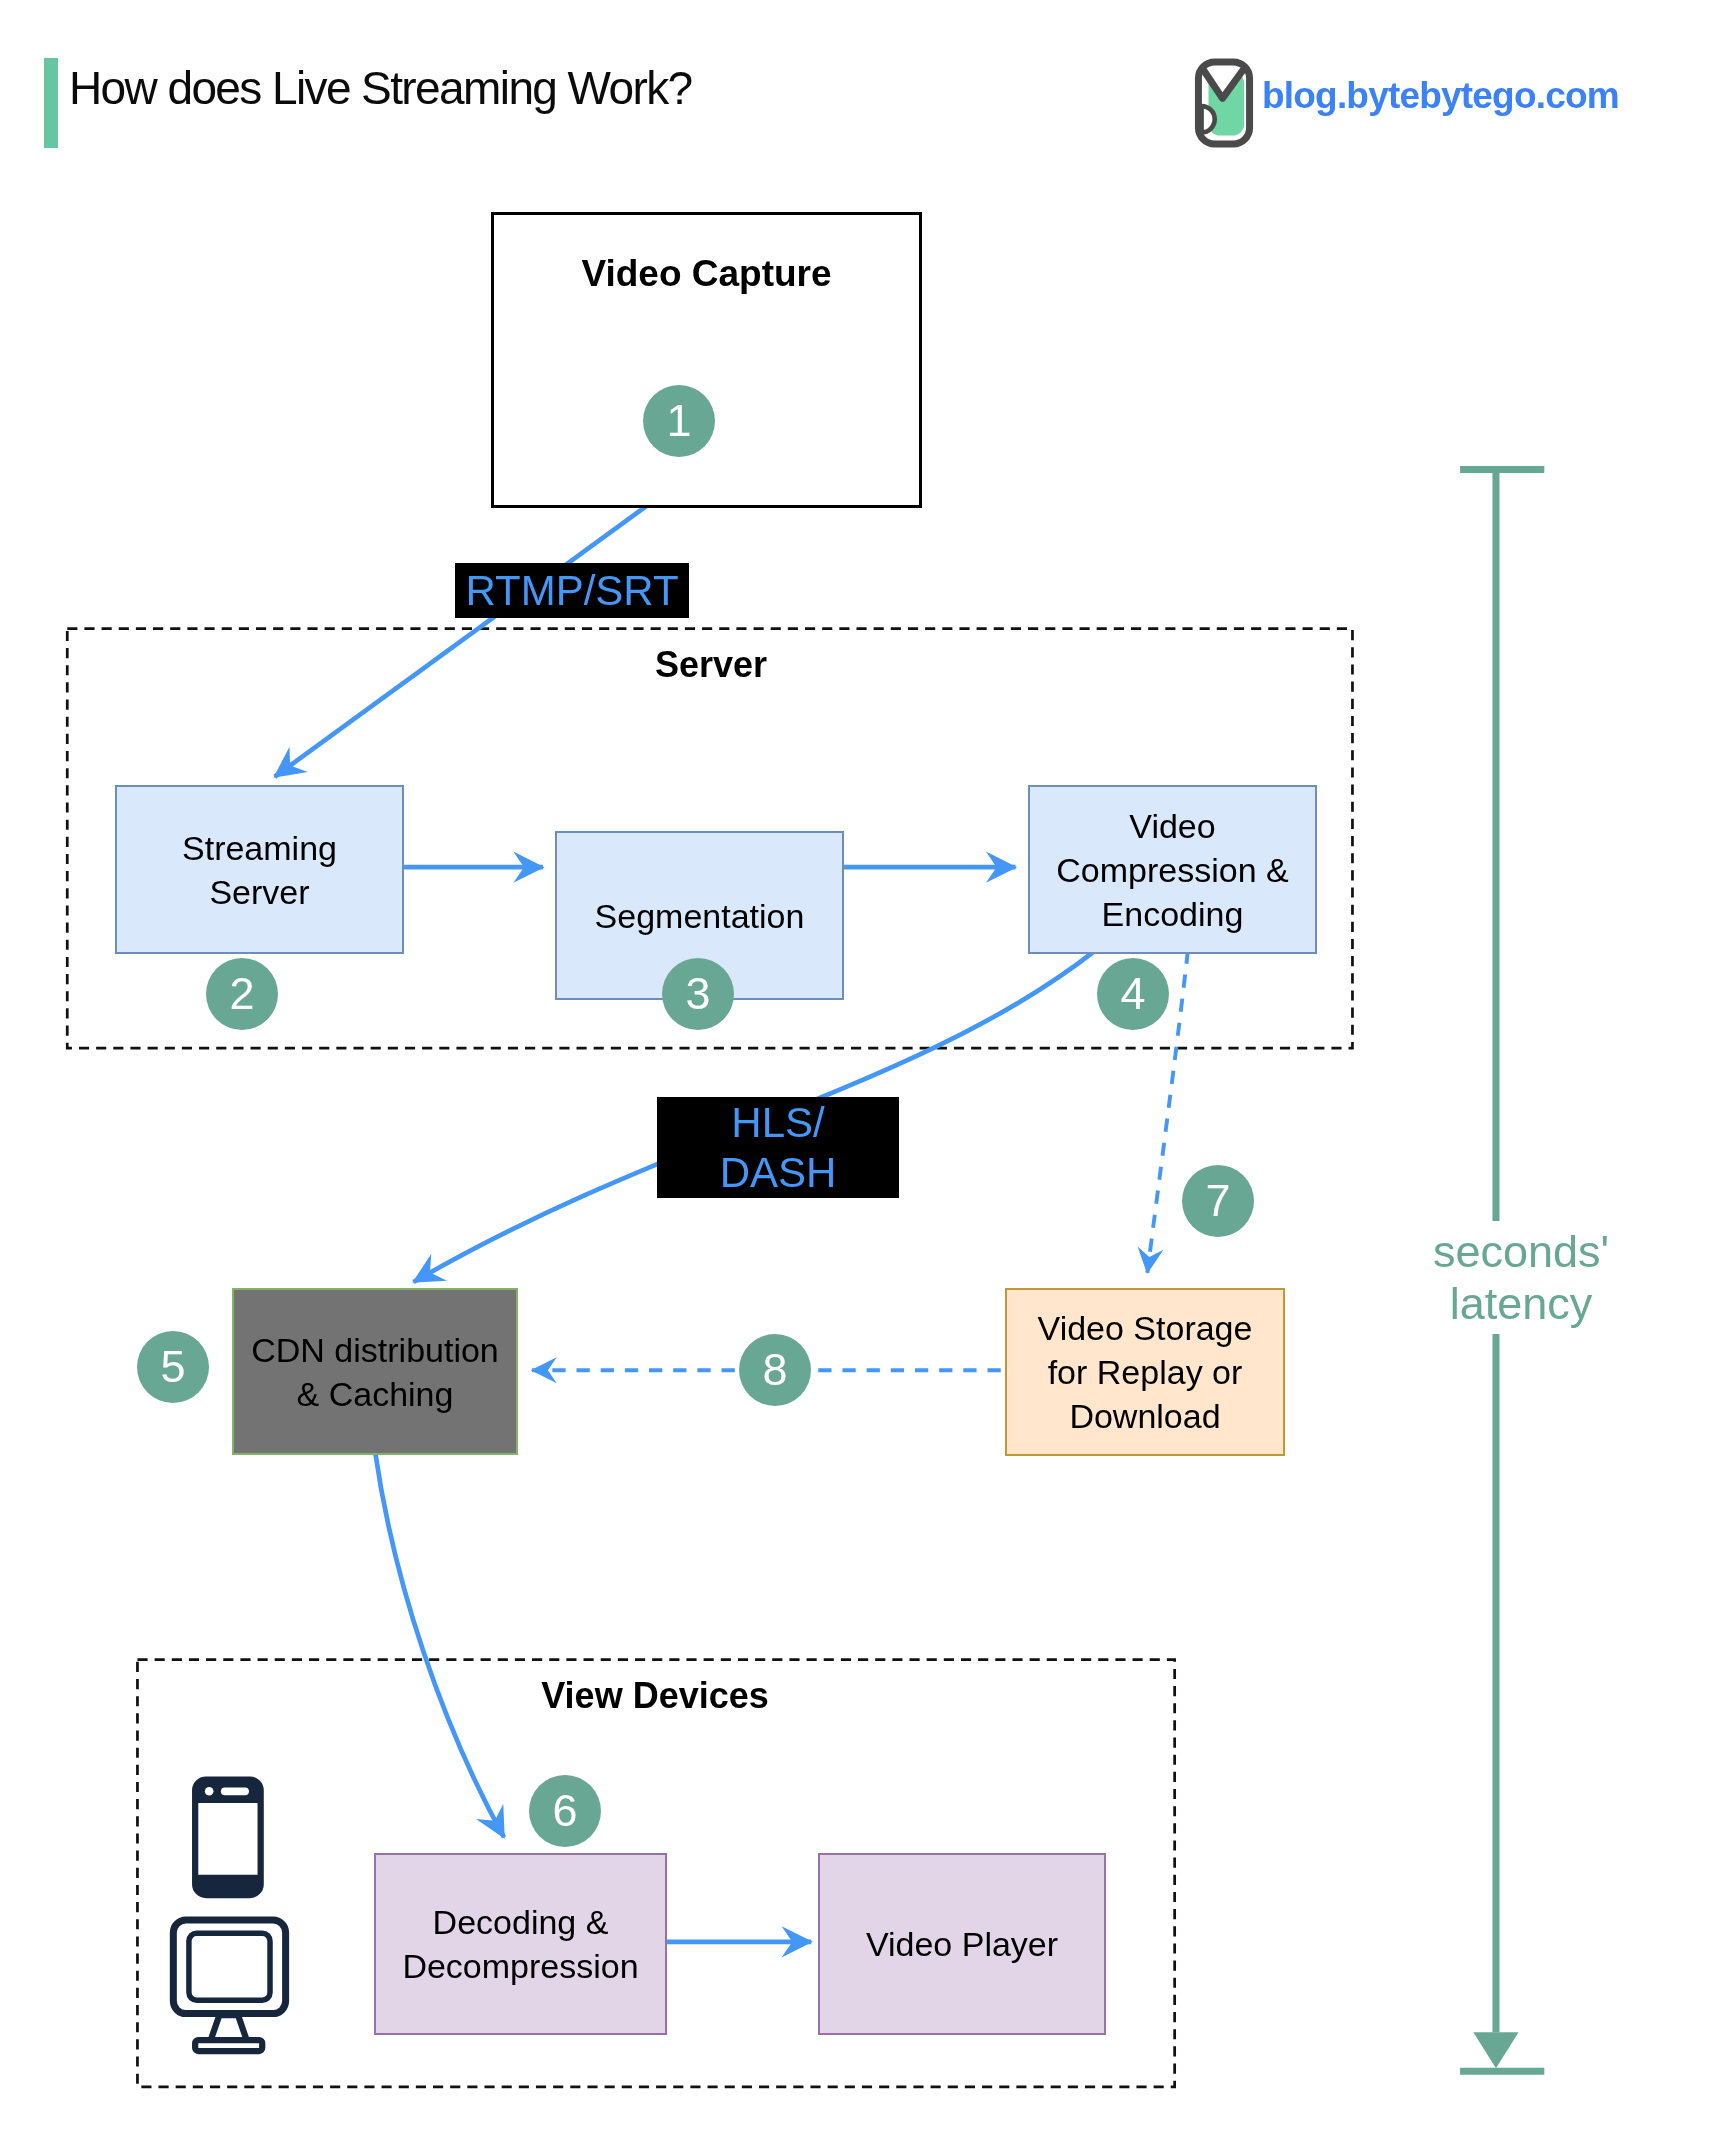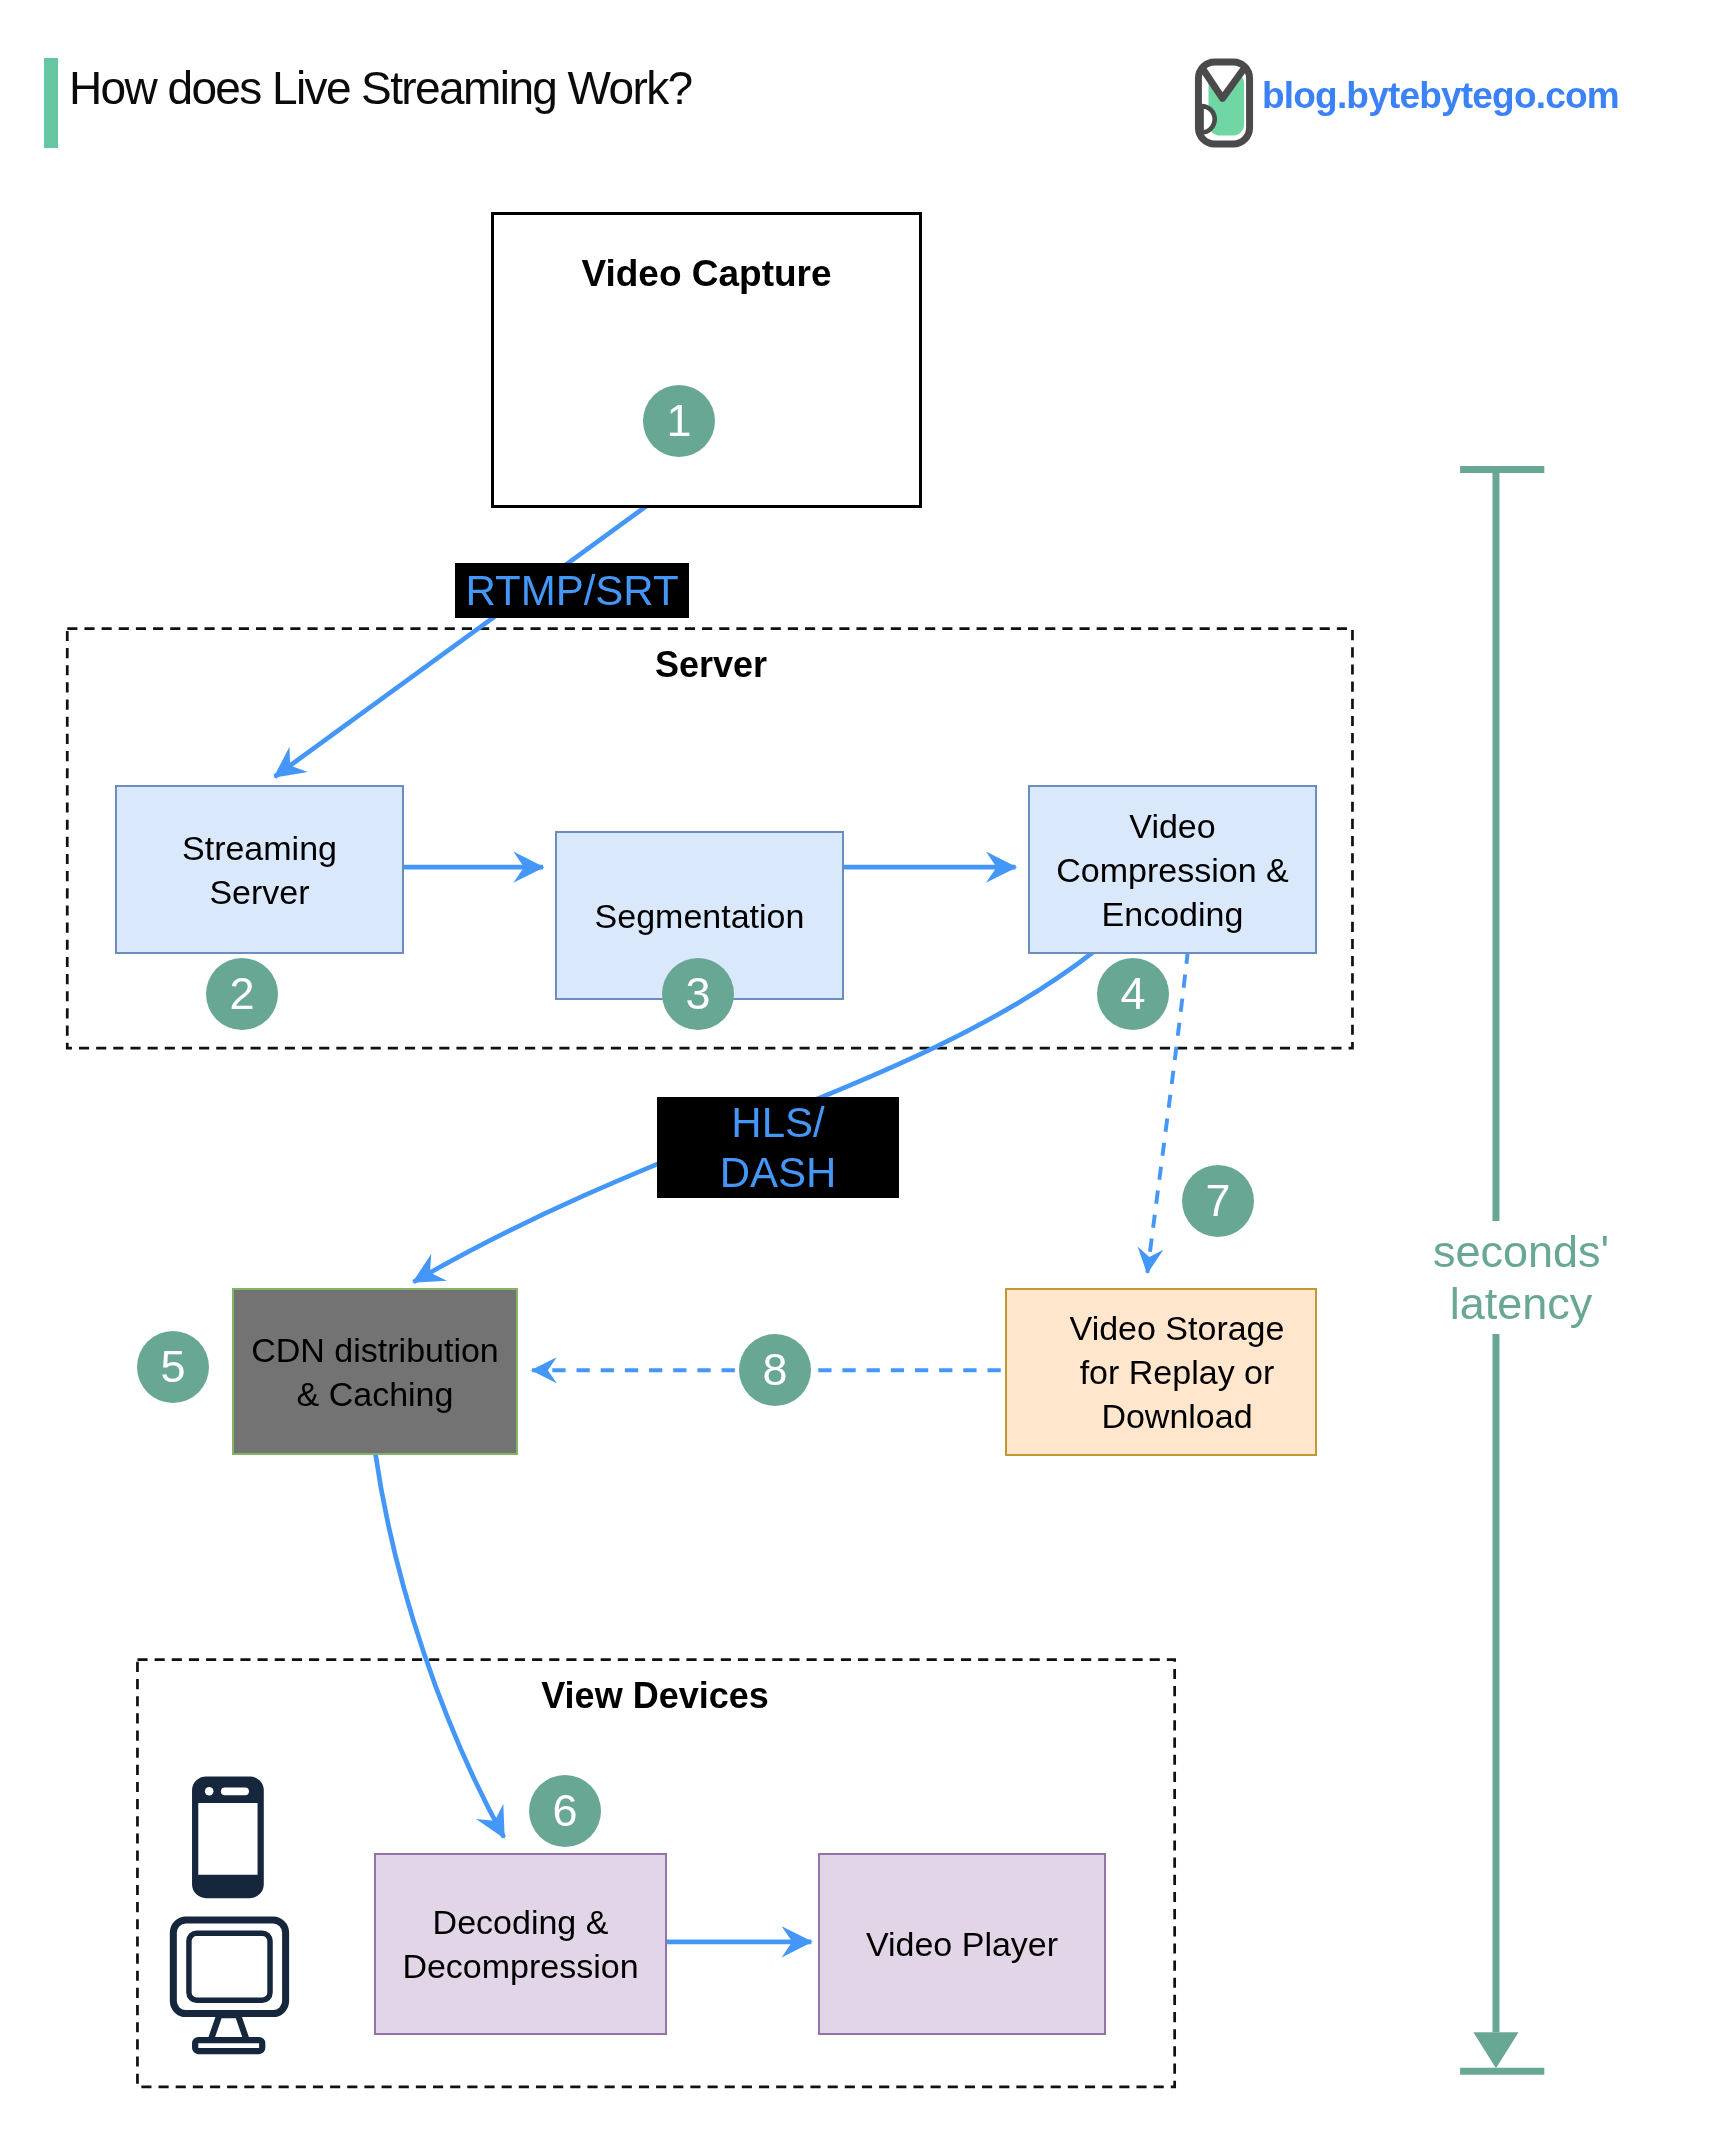--- a/index.html
+++ b/index.html
@@ -4,21 +4,21 @@
 <style>
   html,body{margin:0;padding:0;background:#ffffff;}
   .canvas{position:relative;width:1734px;height:2129px;background:#ffffff;overflow:hidden;
           font-family:"Liberation Sans", sans-serif;}
   .abs{position:absolute;}
   .layer{position:absolute;left:0;top:0;z-index:1;}
   .node{position:absolute;display:flex;align-items:center;justify-content:center;text-align:center;
         white-space:pre-line;font-size:34px;line-height:44px;color:#000;z-index:2;}
   .node-blue{background:#DAE8FC;border:2.3px solid #6C8EBF;}
   .node-green{background:#737373;border:2.3px solid #82B366;}
-  .node-orange{background:#FFE6CC;border:2.3px solid #C39732;padding-left:32px;}
+  .node-orange{background:#FFE6CC;border:2.3px solid #C39732;}
   .node-purple{background:#E1D5E7;border:2.3px solid #9673A6;}
   .plain-box{background:#fff;border:3.1px solid #000;}
   .group-title{position:absolute;font-weight:bold;font-size:36px;color:#000;text-align:center;z-index:2;}
   .box-title{position:absolute;left:0;right:0;top:17px;font-weight:bold;font-size:37px;text-align:center;margin-top:20px;}
   .badge{position:absolute;width:72px;height:72px;border-radius:50%;background:#68A794;color:#fff;
          display:flex;align-items:center;justify-content:center;font-size:45px;z-index:4;}
   .edge-label{position:absolute;display:flex;align-items:center;justify-content:center;text-align:center;
               white-space:pre-line;color:#4497F6;font-size:42px;line-height:50px;background:#000000;z-index:3;}
   .latency{position:absolute;color:#69A795;font-size:45px;background:#fff;text-align:center;
            padding:4.7px 0;z-index:3;}

